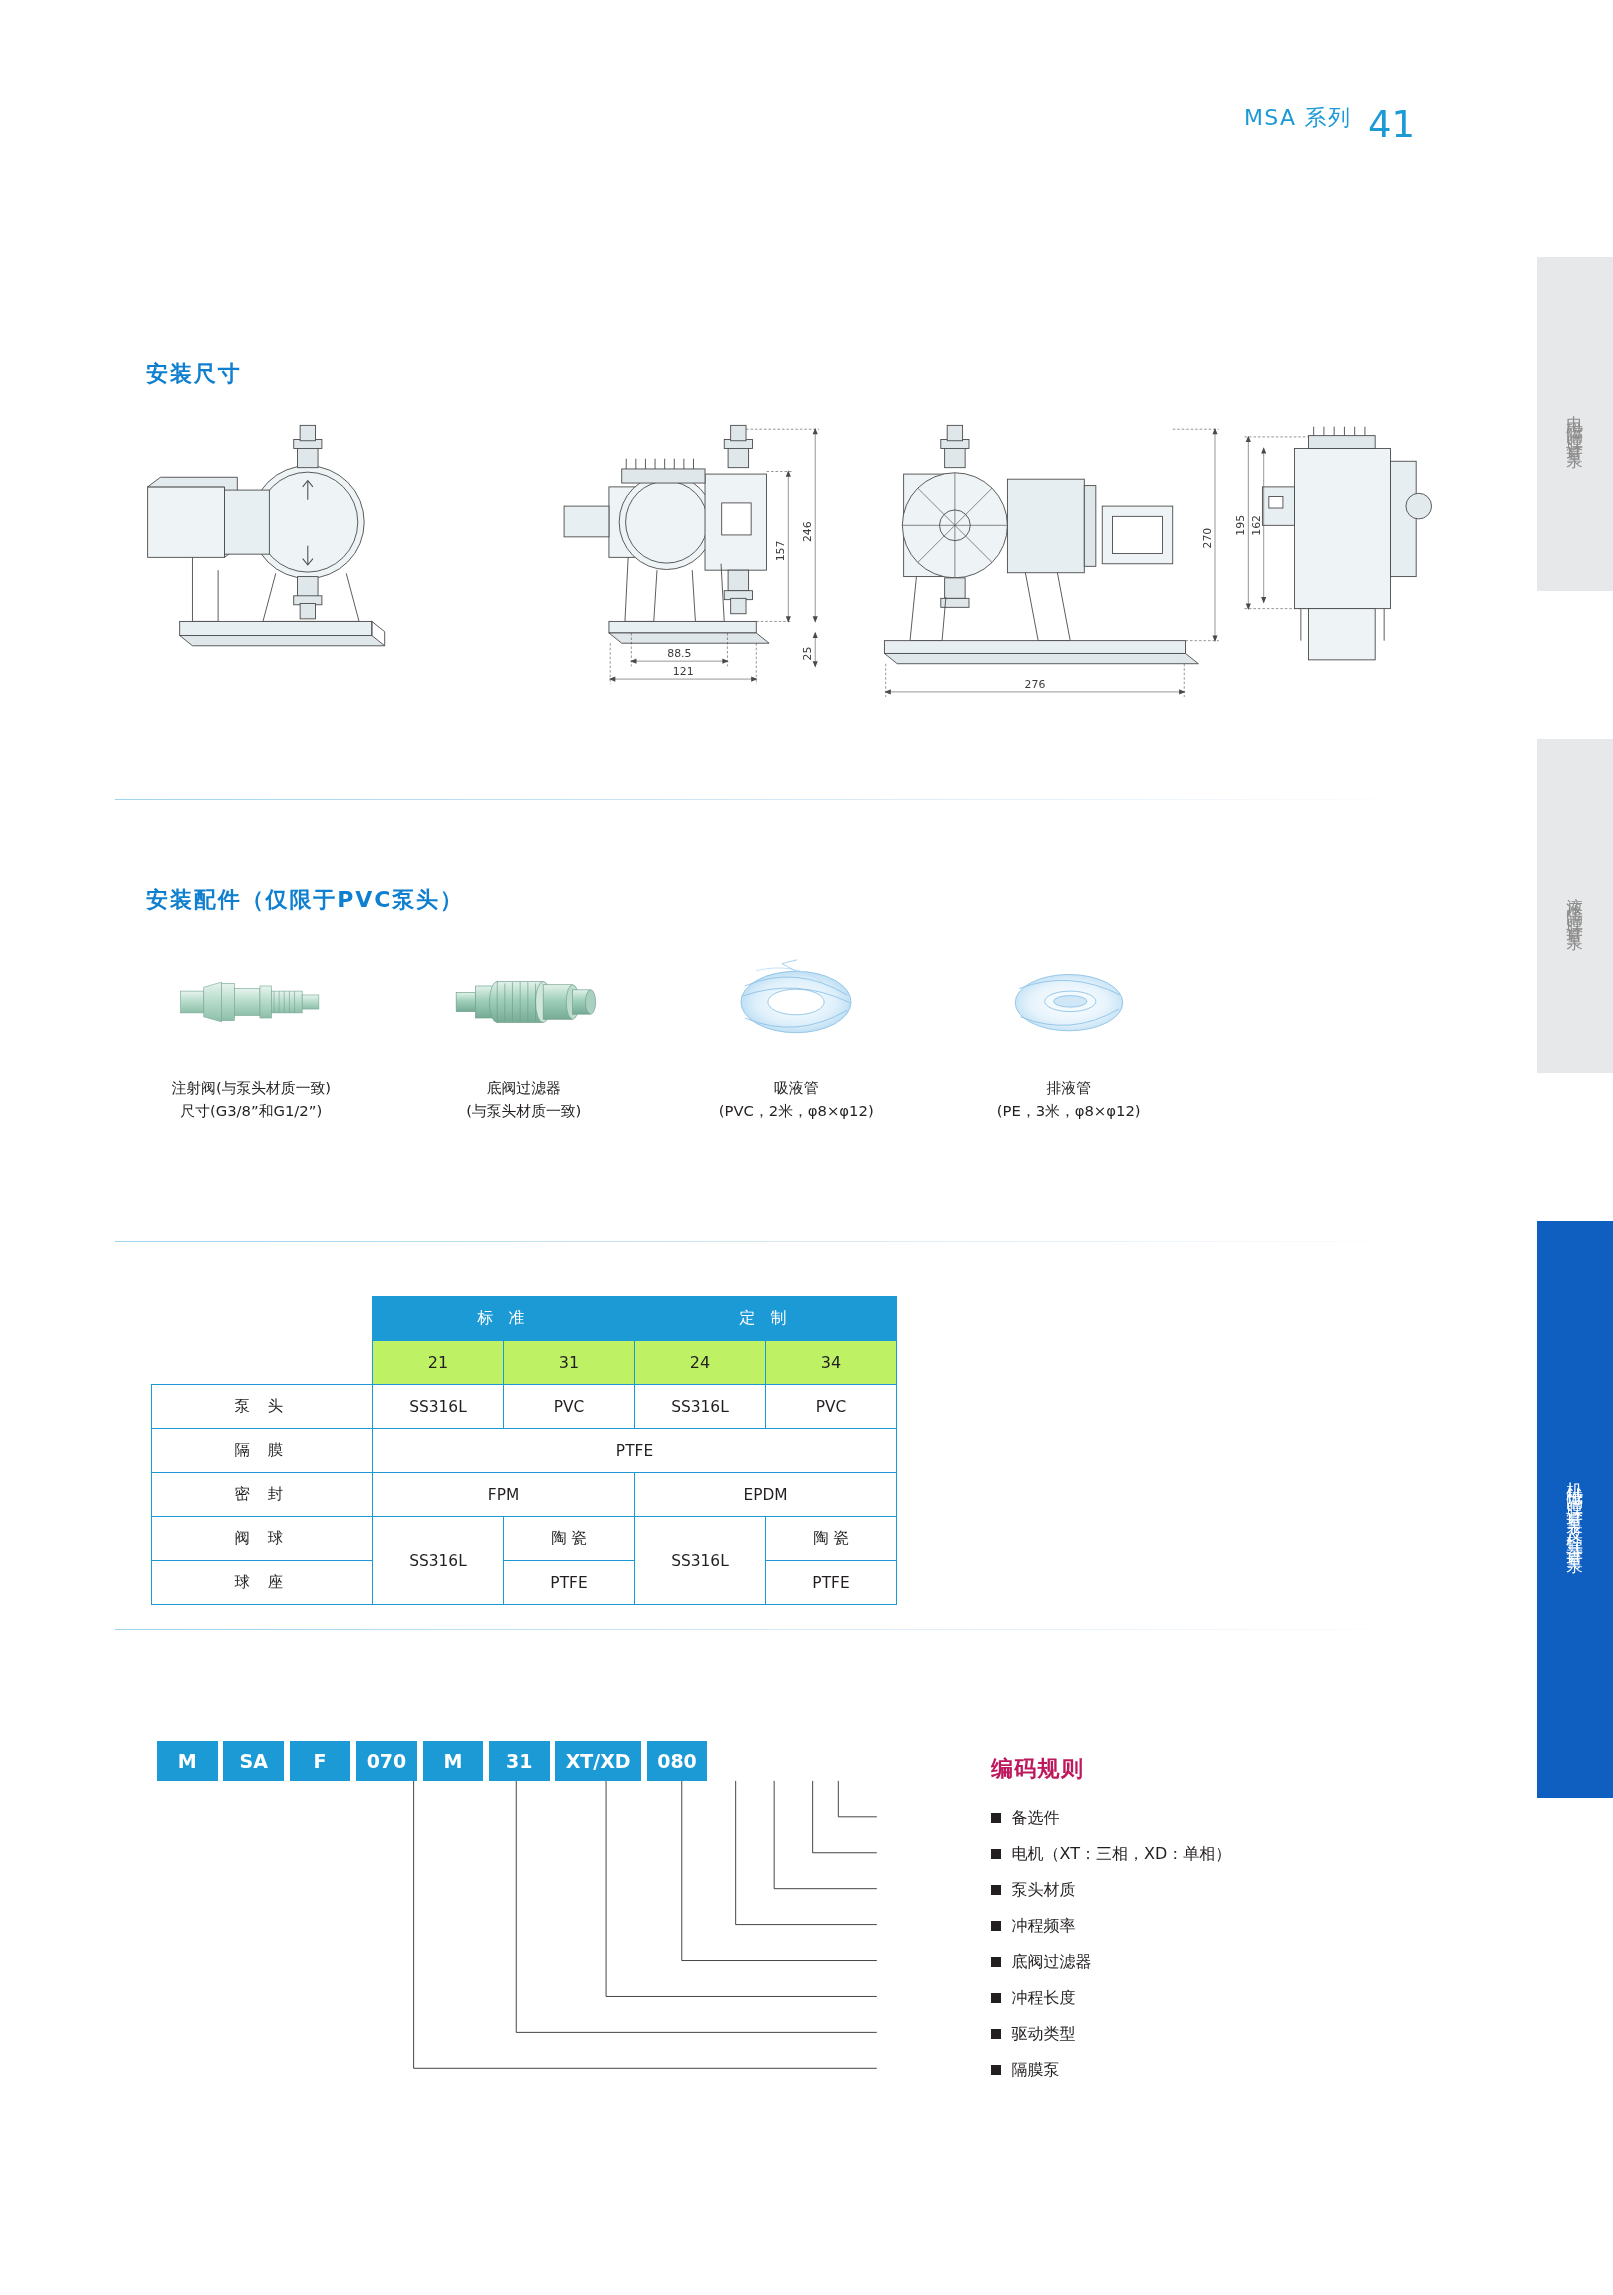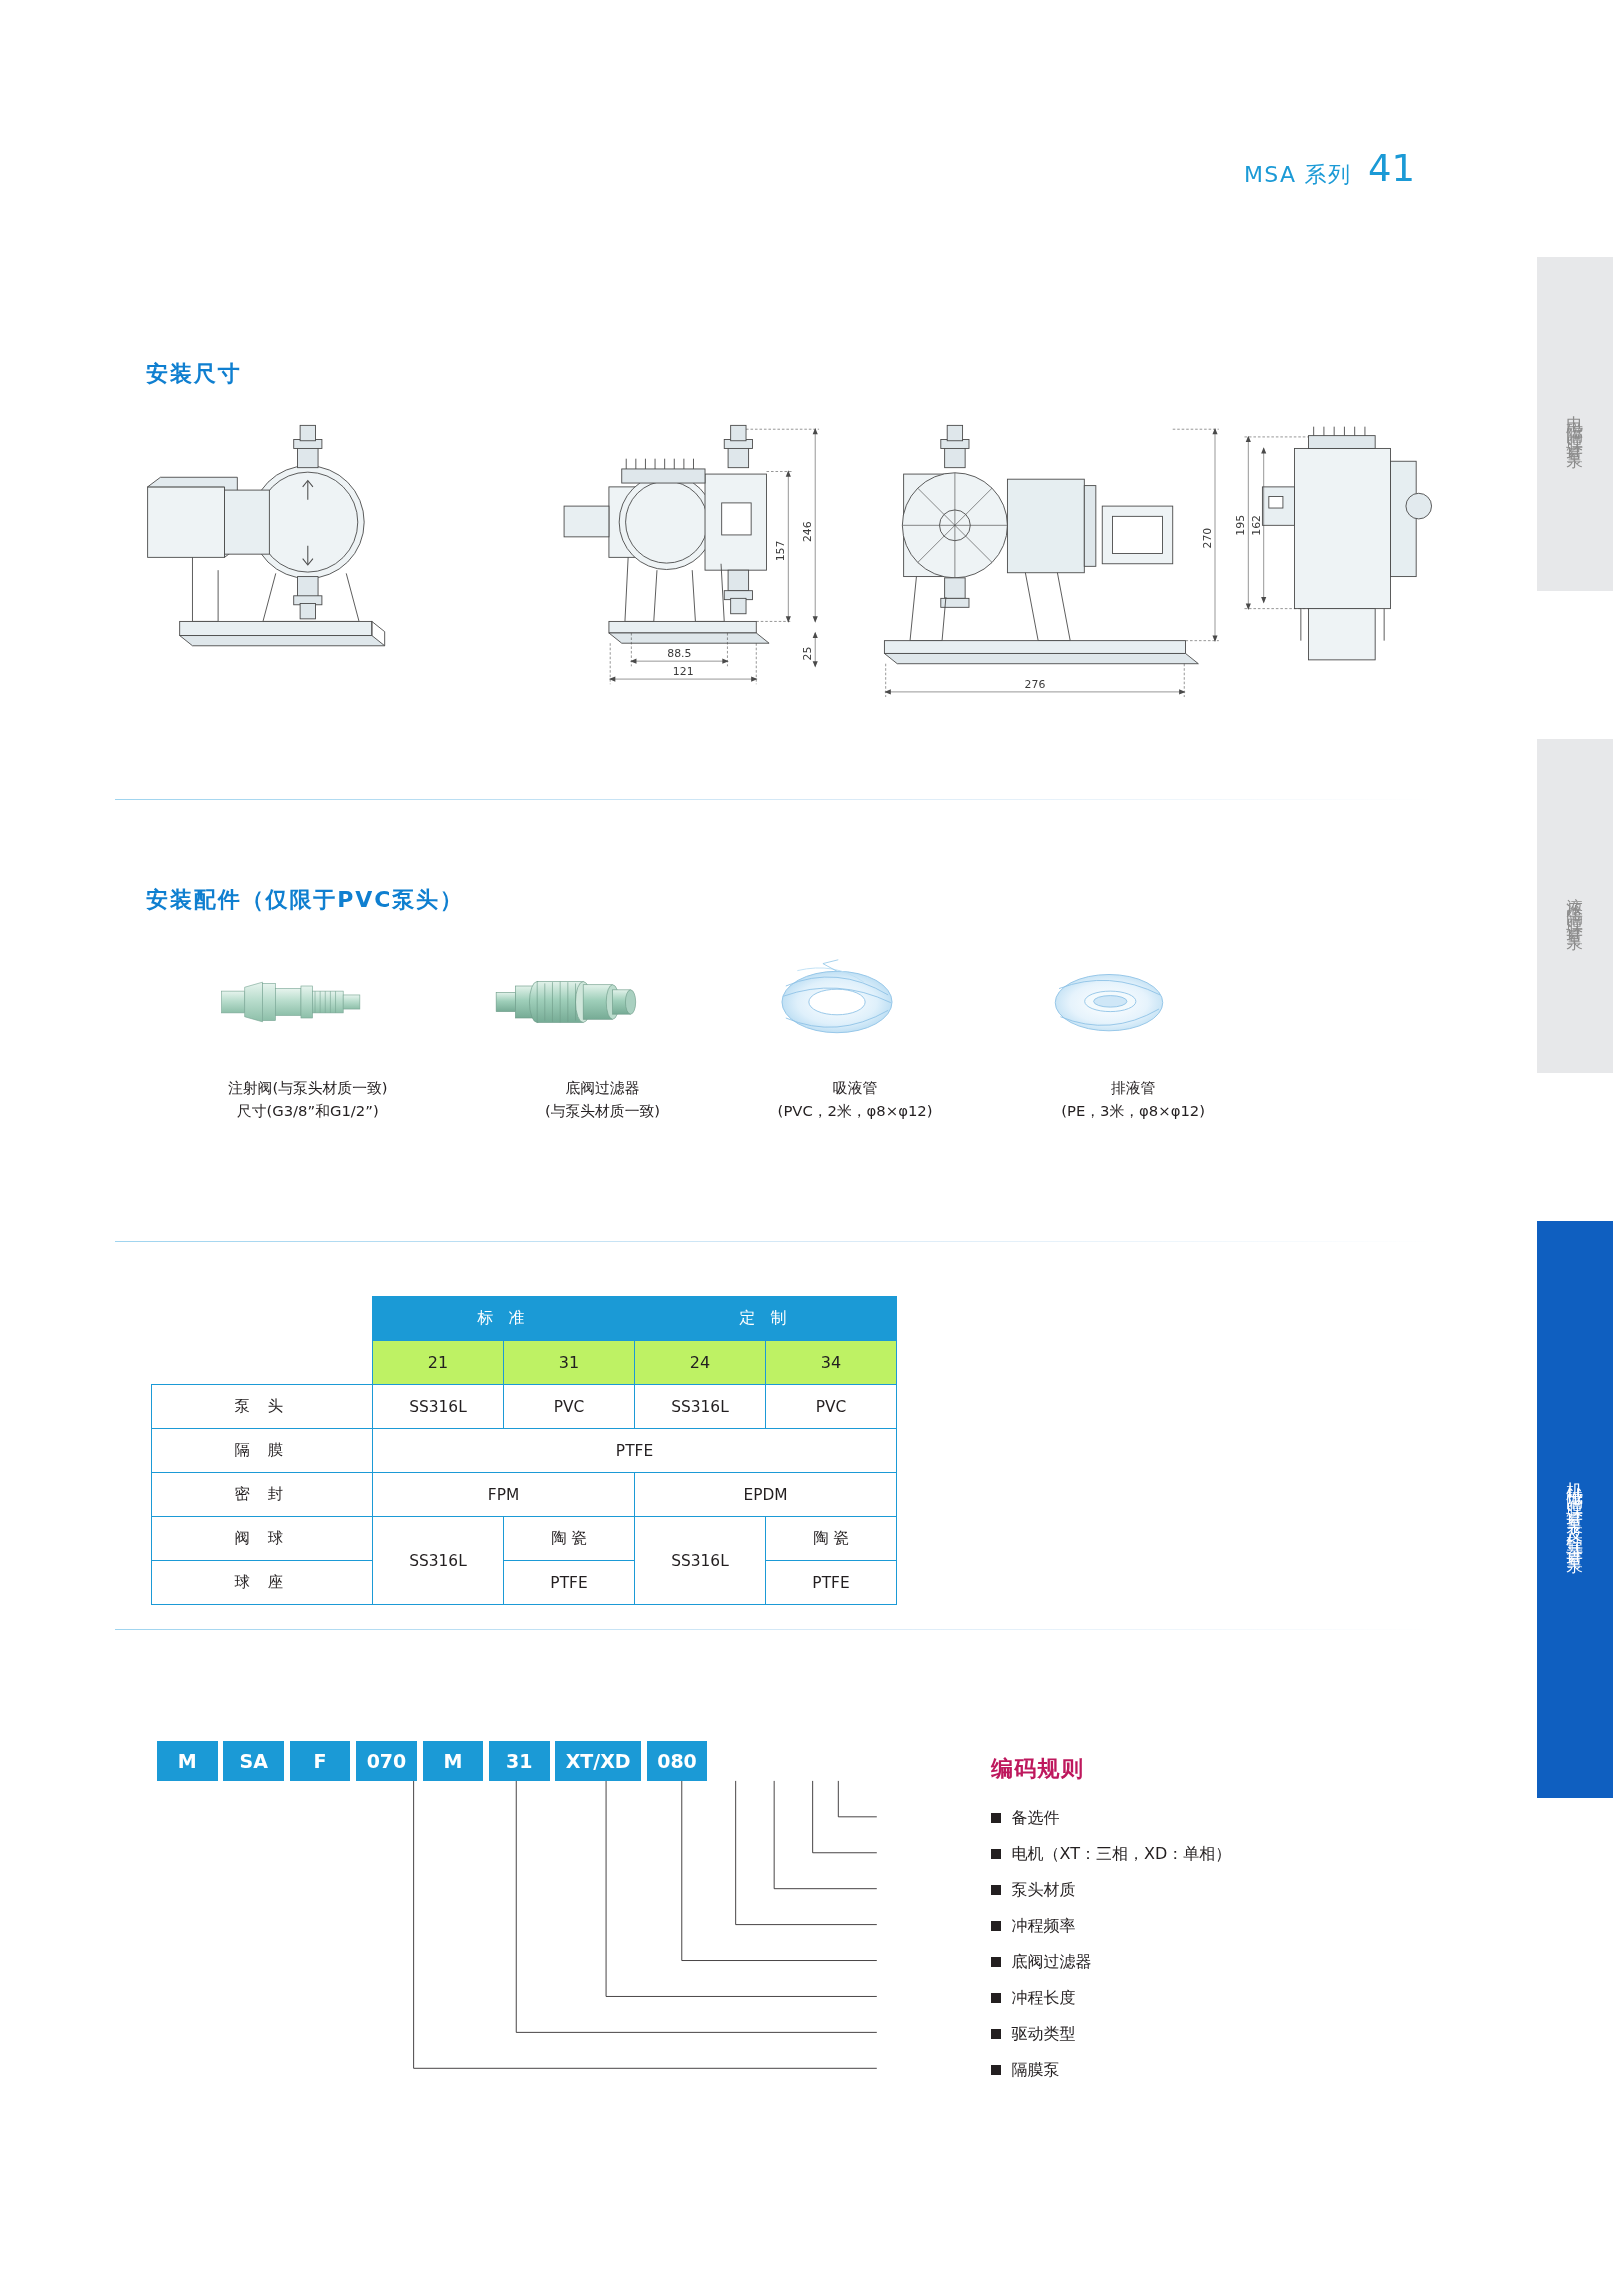--- a/index.html
+++ b/index.html
@@ -15,24 +15,23 @@
     color: #231f20;
     overflow: hidden;
   }
 
   
   .page-header {
     position: absolute;
     top: 103px;
     right: 199px;
     display: flex;
-    align-items: flex-end;
+    align-items: flex-start;
     gap: 16.7px;
     color: #1b9ad6;
-    margin-top: 44px;
   }
   .page-header .hdr-title {
     font-size: 22px;
     letter-spacing: 1.3px;
     color: #1b9ad6;
   }
   .page-header .hdr-num {
     font-size: 37px;
     color: #1b9ad6;
     font-weight: 400;
@@ -105,21 +104,21 @@
     position: absolute;
     left: 115px;
     top: 933px;
     width: 1090px;
     display: flex;
   }
   .acc-item {
     width: 273px;
     display: flex;
     flex-direction: column;
-    align-items: flex-end;
+    align-items: center;
   }
   .acc-img {
     height: 138px;
     display: flex;
     align-items: center;
     justify-content: center;
   }
   .acc-caption {
     margin-top: 6.4px;
     text-align: center;

